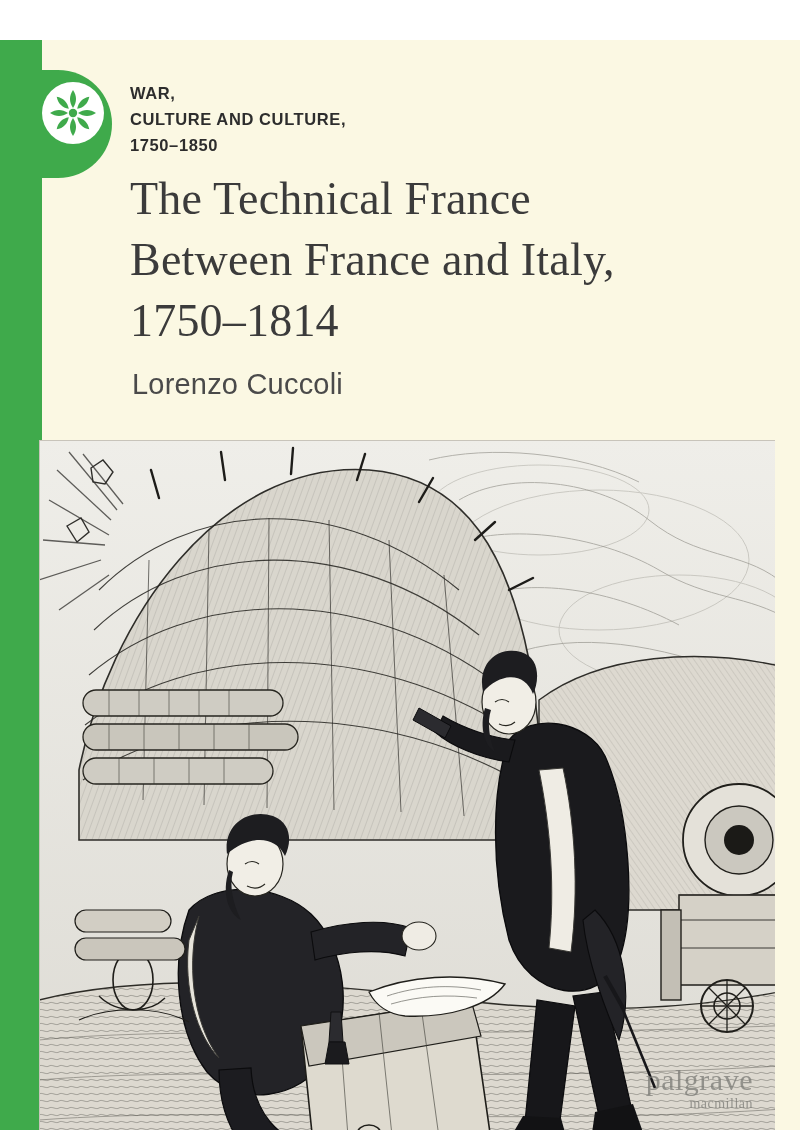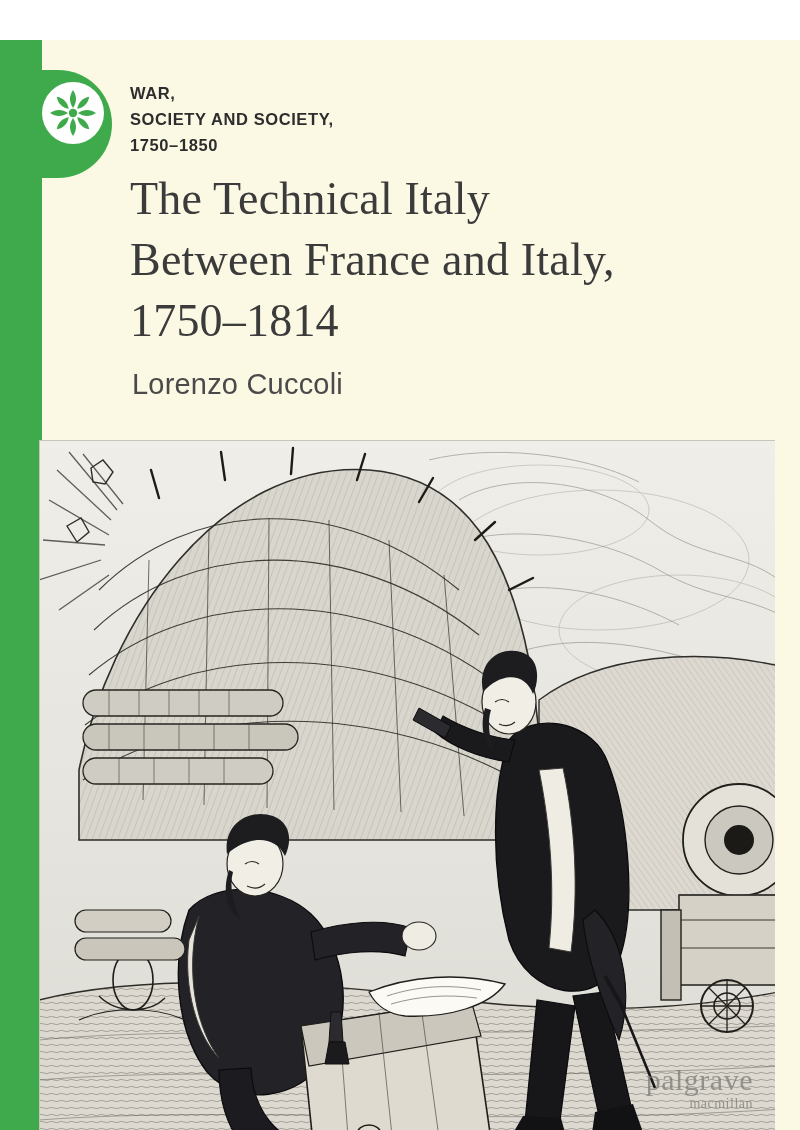--- a/index.html
+++ b/index.html
@@ -128,26 +128,26 @@
         <path d="M47.3 47.3 c-6.6 -1.2 -10.9 -5.5 -12.1 -12.1 c6.6 1.2 10.9 5.5 12.1 12.1 z"></path>
         <path d="M47.3 14.7 c-1.2 6.6 -5.5 10.9 -12.1 12.1 c1.2 -6.6 5.5 -10.9 12.1 -12.1 z"></path>
         <path d="M14.7 47.3 c1.2 -6.6 5.5 -10.9 12.1 -12.1 c-1.2 6.6 -5.5 10.9 -12.1 12.1 z"></path>
         <circle cx="31" cy="31" r="4.2"></circle>
       </g>
     </svg>
   </div>
 
   <div class="series">
     <div>WAR,</div>
-    <div>SOCIETY AND SOCIETY,</div>
+    <div>CULTURE AND CULTURE,</div>
     <div>1750–1850</div>
   </div>
 
   <div class="title">
-    <div>The Technical Italy</div>
+    <div>The Technical France</div>
     <div>Between France and Italy,</div>
     <div>1750–1814</div>
   </div>
 
   <div class="author">Lorenzo Cuccoli</div>
 
   <div class="art">
     <svg viewBox="0 0 758 730" width="758" height="730" aria-hidden="true">
       <defs>
         <linearGradient id="sky" x1="0" y1="0" x2="0" y2="1">

